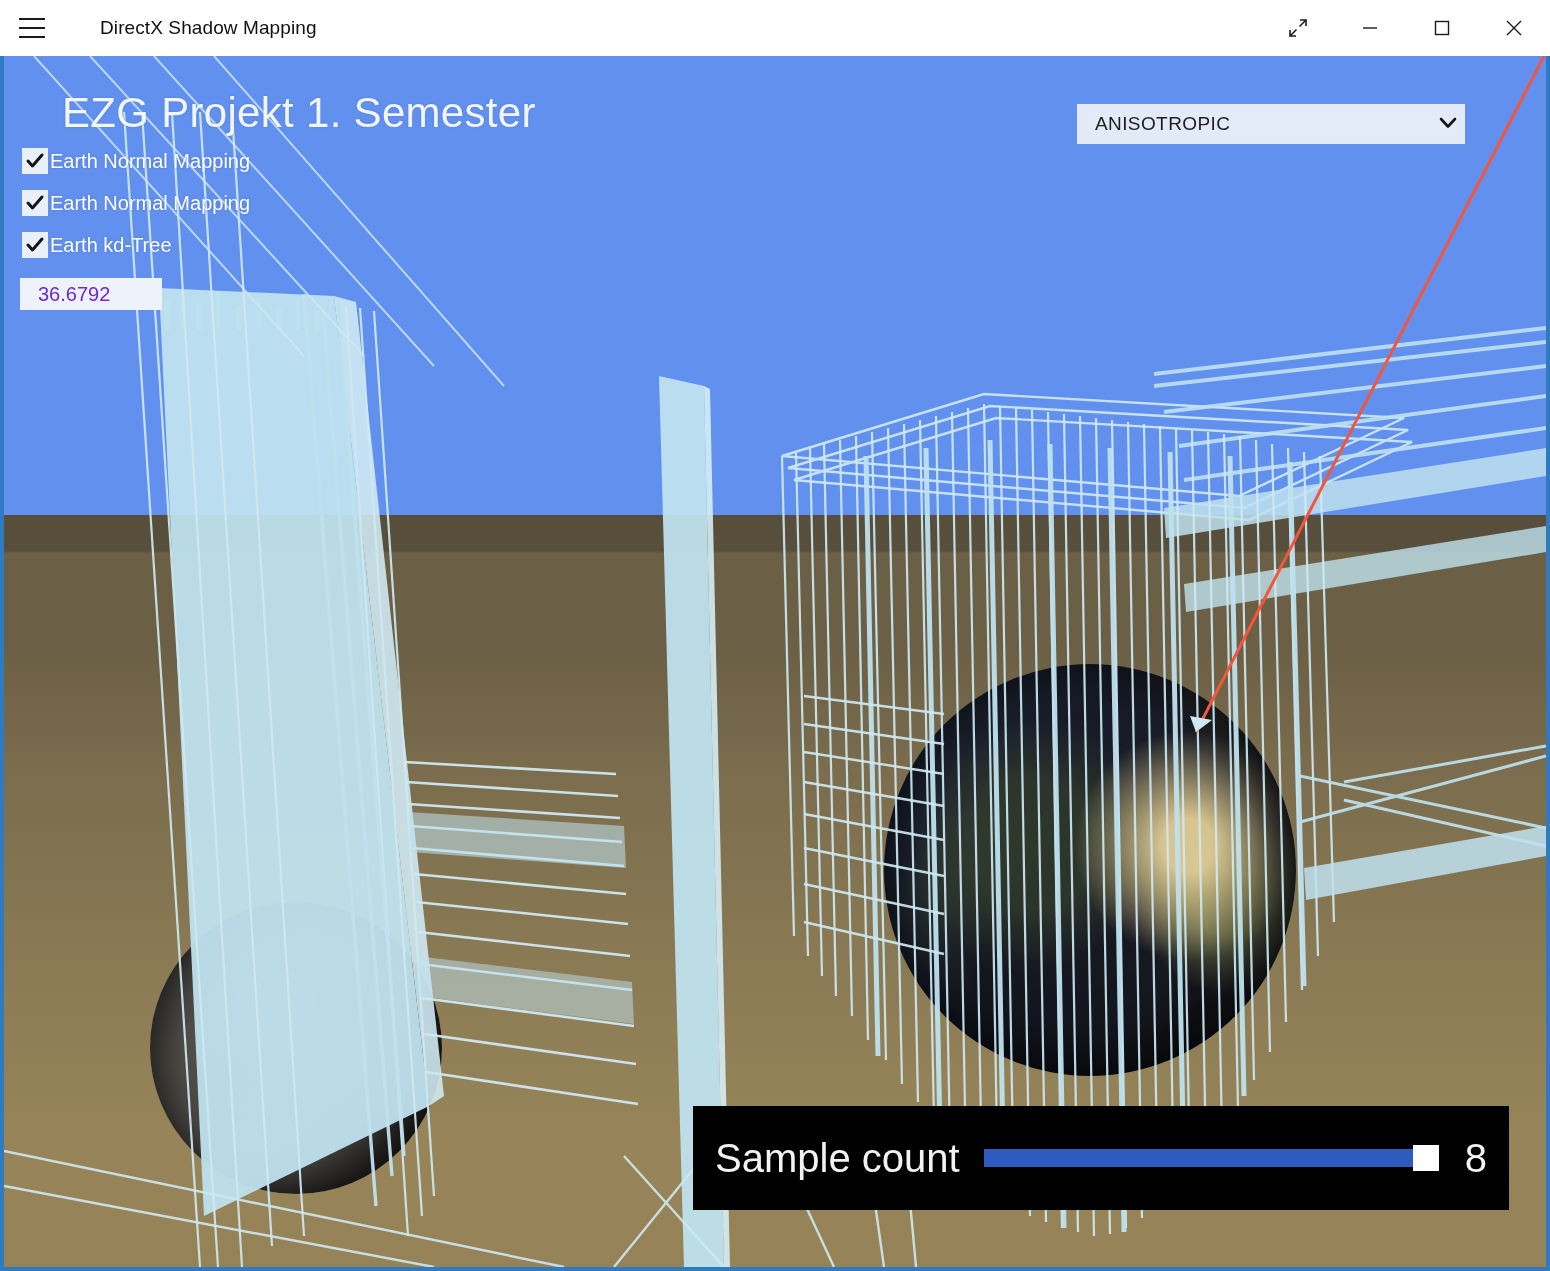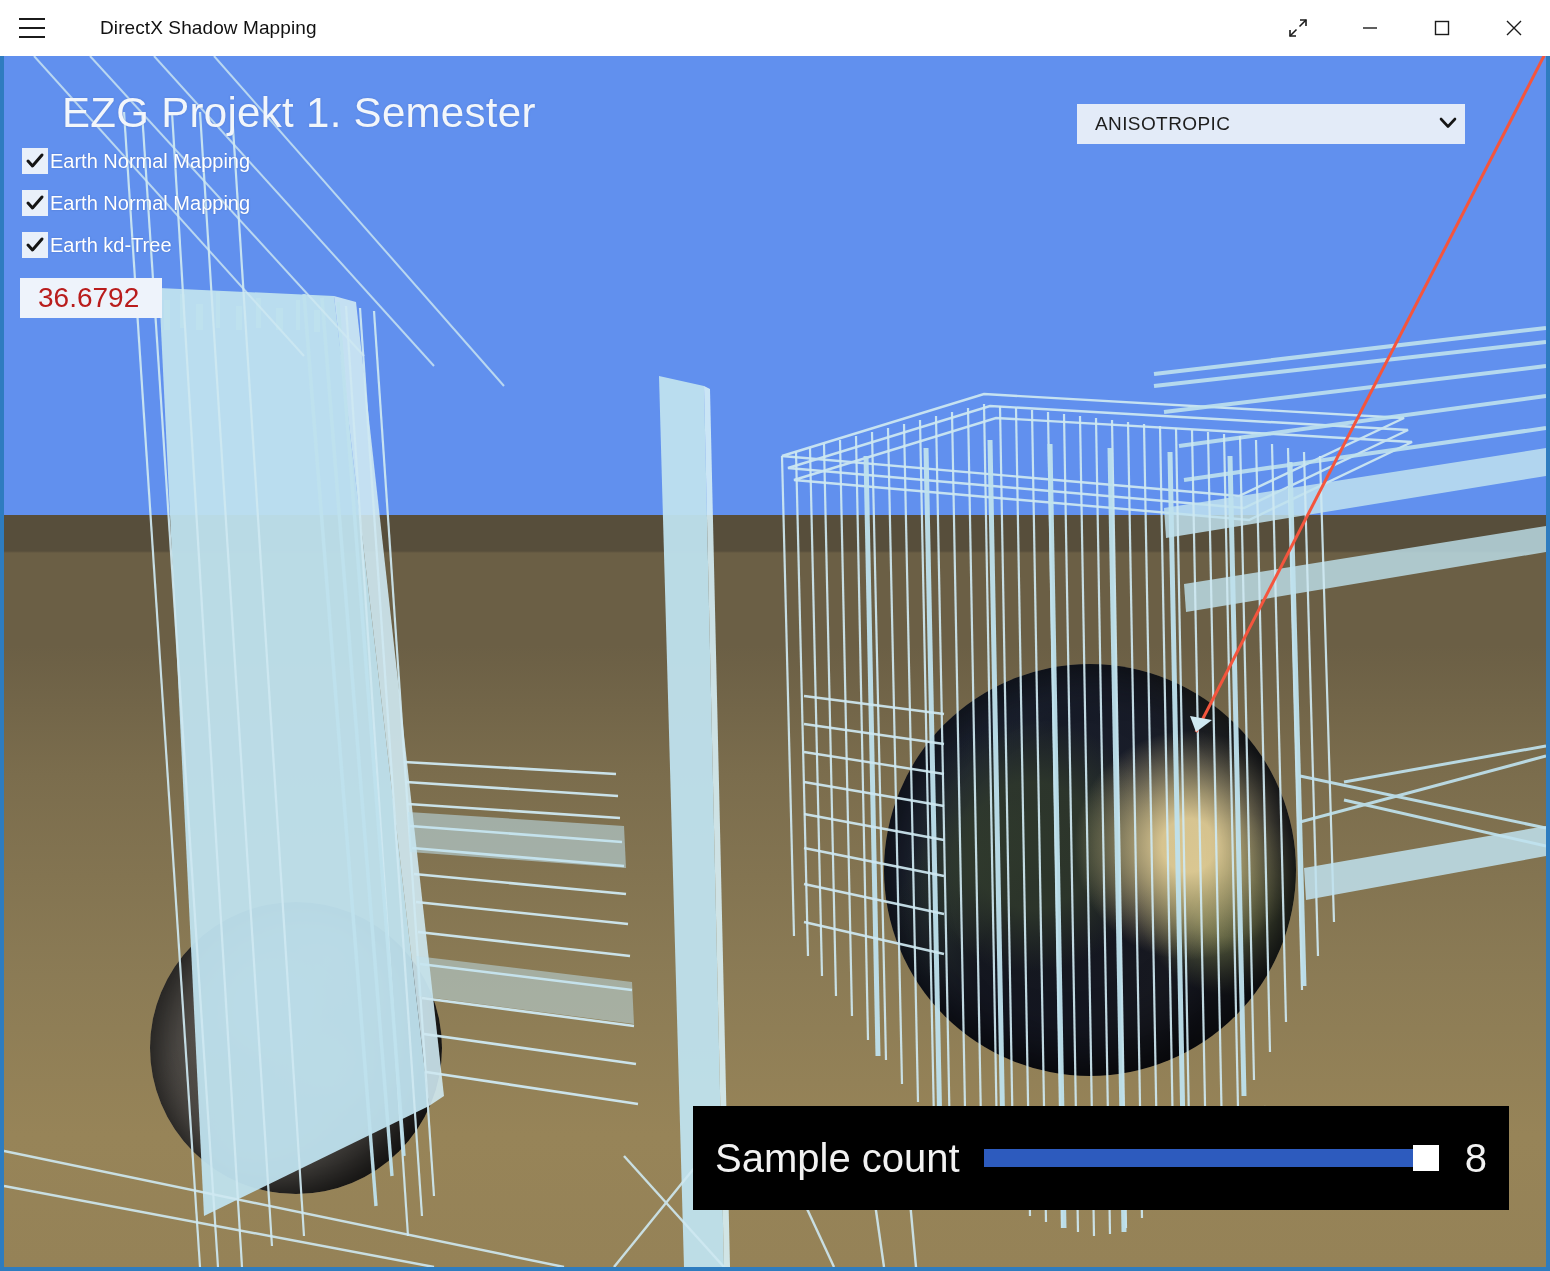--- a/index.html
+++ b/index.html
@@ -52,22 +52,22 @@
   #hud{position:absolute;left:0;top:0;width:1542px;height:1211px;pointer-events:none;}
   #hud > *{pointer-events:auto;}
   #overlay-title{position:absolute;left:16px;top:33px;font-size:42px;color:#f2f6fb;
                  font-weight:300;letter-spacing:.3px;text-shadow:0 0 2px rgba(60,90,160,.35);margin-left:42px;}
   .cbrow{position:absolute;left:18px;display:flex;align-items:center;}
   .cbox{width:26px;height:26px;background:#e9f0fa;display:flex;align-items:center;
         justify-content:center;cursor:pointer;flex:none;}
   .cbox svg{display:block;}
   .cblabel{margin-left:2px;font-size:20px;color:#ffffff;white-space:nowrap;
            text-shadow:0 0 2px rgba(50,80,150,.4);}
-  #numbox{position:absolute;left:16px;top:222px;width:142px;height:40px;background:#eef3fb;
-          display:flex;align-items:center;font-size:28px;color:#b91c1c;padding-left:18px;
+  #numbox{position:absolute;left:16px;top:222px;width:142px;height:32px;background:#eef3fb;
+          display:flex;align-items:center;font-size:20px;color:#6d28d9;padding-left:18px;
           box-sizing:border-box;cursor:text;}
   #combo{position:absolute;left:1073px;top:48px;width:388px;height:40px;background:#e3ebf8;
          display:flex;align-items:center;padding:0 4px 0 18px;box-sizing:border-box;cursor:pointer;}
   #combo span{font-size:19px;color:#1d1d1d;letter-spacing:.4px;}
   #combo .chev{margin-left:auto;}
 
   
   #slider-panel{position:absolute;left:689px;top:1050px;width:816px;height:104px;background:#000;
                 display:flex;align-items:center;padding:12px 22px;box-sizing:border-box;}
   #slider-label{font-size:40px;color:#f2f2f2;white-space:nowrap;}

